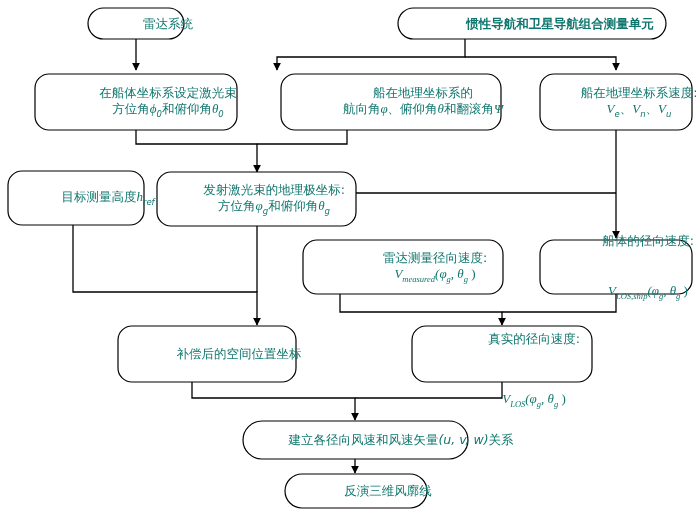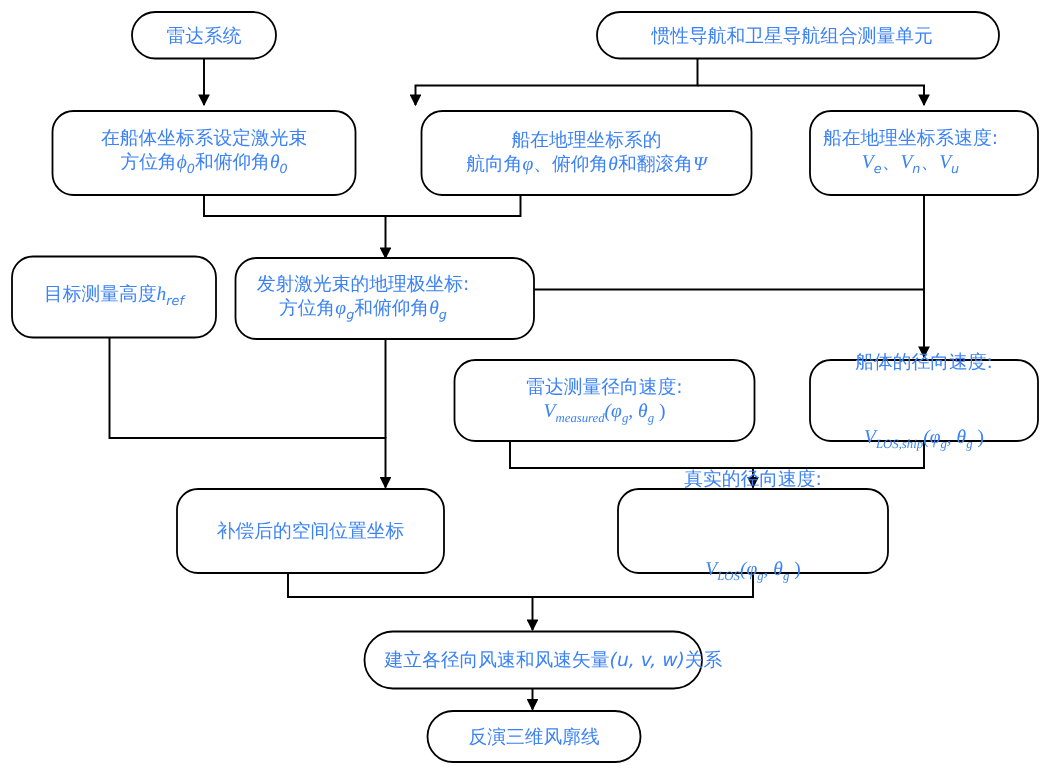--- a/index.html
+++ b/index.html
@@ -38,24 +38,25 @@
     stroke-linecap: butt;
     stroke-linejoin: miter;
   }
   .node-text {
     position: absolute;
     display: flex;
     flex-direction: column;
     align-items: center;
     justify-content: center;
     text-align: center;
-    color: #3b82f6;
+    color: #0f766e;
     line-height: 1.28;
     pointer-events: none;
     white-space: nowrap;
+    margin-left: 32px;
   }
   .node-text .ln {
     display: block;
   }
   .t-cjk {
     font-family: "DejaVu Sans", "Liberation Sans", sans-serif;
     font-size: 12.5px;
   }
   .t-math {
     font-family: "Liberation Serif", "DejaVu Serif", serif;
@@ -133,21 +134,21 @@
 
     <rect class="node-rect" x="243" y="421" width="225" height="38" rx="19" ry="19"></rect>
 
     <rect class="node-rect" x="285" y="474" width="142" height="34" rx="17" ry="17"></rect>
   </svg>
 
   <div class="node-text" style="left:88px; top:8px; width:96px; height:31px;">
     <span class="ln t-cjk">雷达系统</span>
   </div>
 
-  <div class="node-text" style="left:398px; top:8px; width:260px; height:31px;">
+  <div class="node-text" style="left:398px; top:8px; width:260px; height:31px;font-weight:bold;">
     <span class="ln t-cjk">惯性导航和卫星导航组合测量单元</span>
   </div>
 
   <div class="node-text" style="left:35px; top:74px; width:202px; height:56px;border-radius:25px;">
     <span class="ln t-cjk">在船体坐标系设定激光束</span>
     <span class="ln t-cjk"><span>方位角</span><span class="t-math">ϕ</span><span class="sub">0</span><span>和俯仰角</span><span class="t-math">θ</span><span class="sub">0</span></span>
   </div>
 
   <div class="node-text" style="left:281px; top:74px; width:220px; height:55px;">
     <span class="ln t-cjk">船在地理坐标系的</span>
@@ -175,21 +176,21 @@
 
   <div class="node-text" style="left:540px; top:240px; width:152px; height:54px;gap:34px;">
     <span class="ln t-cjk">船体的径向速度:</span>
     <span class="ln t-math"><span>V</span><span class="sub">LOS,ship</span><span>(φ</span><span class="sub">g</span><span>, θ</span><span class="sub">g</span><span class="up"> )</span></span>
   </div>
 
   <div class="node-text" style="left:118px; top:326px; width:178px; height:56px;">
     <span class="ln t-cjk">补偿后的空间位置坐标</span>
   </div>
 
-  <div class="node-text" style="left:412px; top:322px; width:180px; height:56px;gap:44px;">
+  <div class="node-text" style="left:412px; top:342px; width:180px; height:56px;gap:44px;">
     <span class="ln t-cjk">真实的径向速度:</span>
     <span class="ln t-math"><span>V</span><span class="sub">LOS</span><span>(φ</span><span class="sub">g</span><span>, θ</span><span class="sub">g</span><span class="up"> )</span></span>
   </div>
 
   <div class="node-text" style="left:243px; top:421px; width:252px; height:38px;">
     <span class="ln t-cjk"><span>建立各径向风速和风速矢量</span><span class="it">(u, v, w)</span><span>关系</span></span>
   </div>
 
   <div class="node-text" style="left:285px; top:474px; width:142px; height:34px;">
     <span class="ln t-cjk">反演三维风廓线</span>

